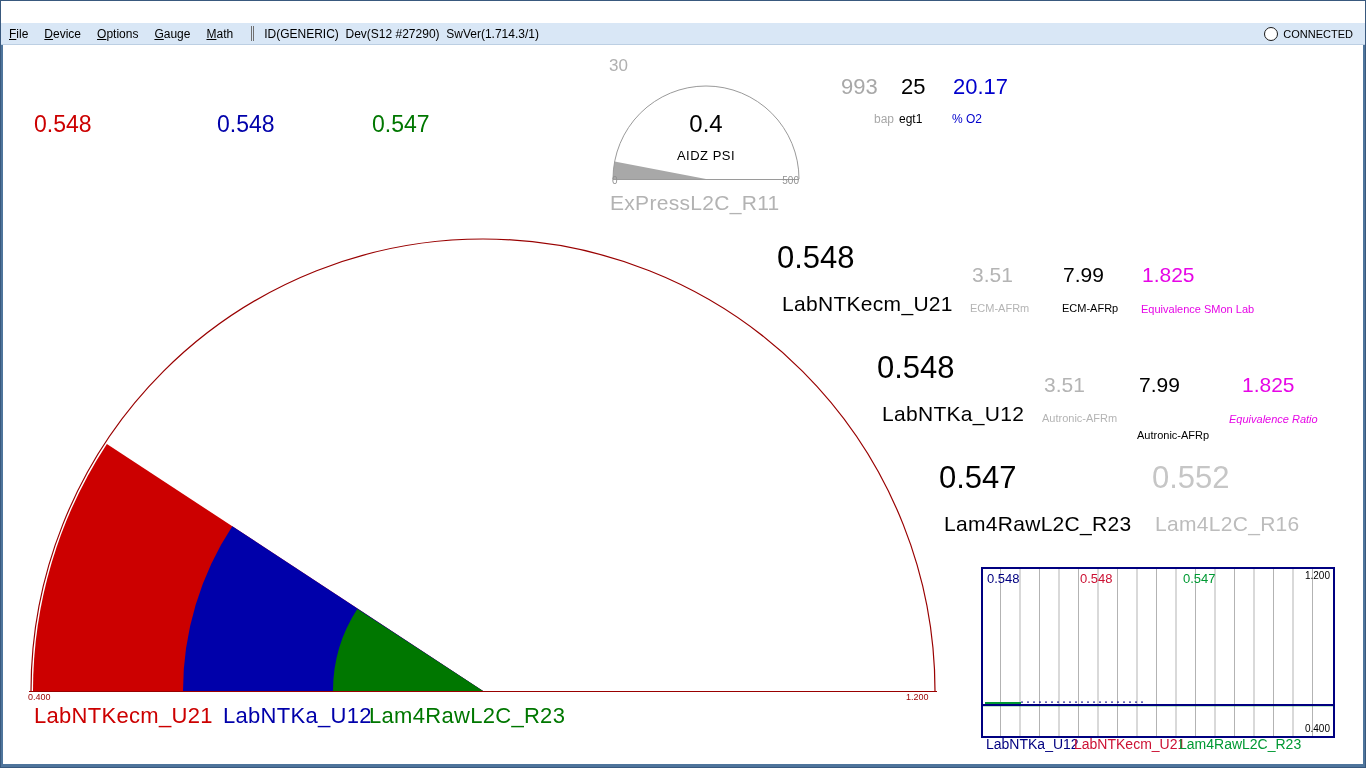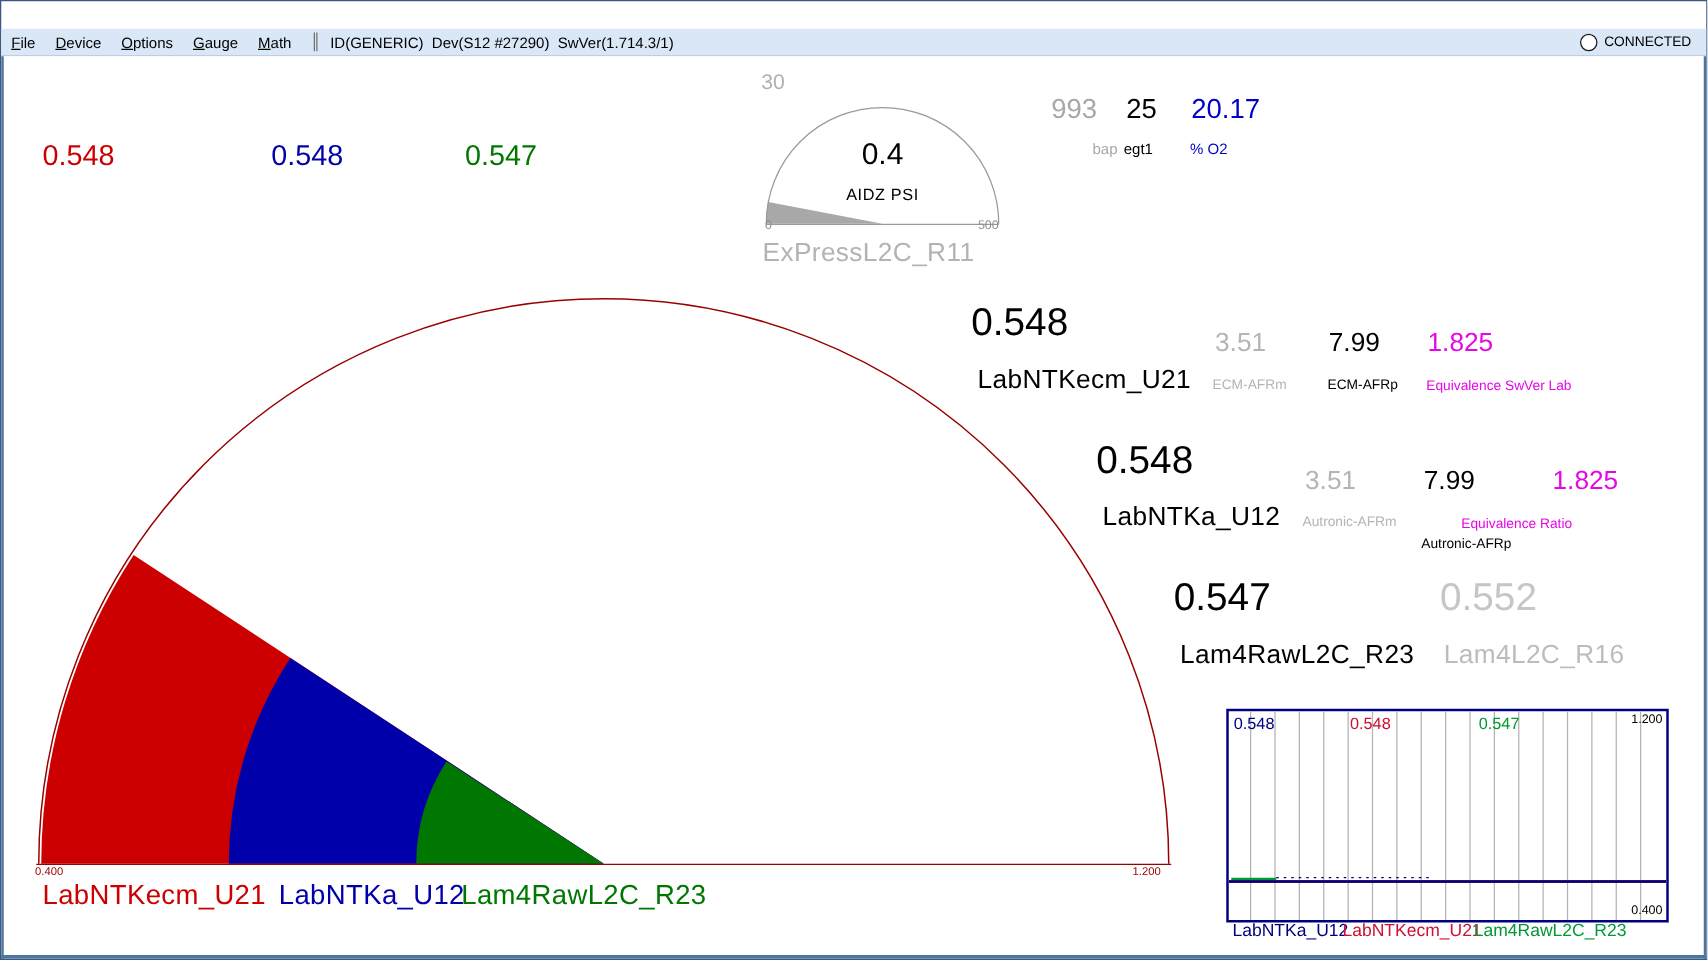--- a/index.html
+++ b/index.html
@@ -111,30 +111,30 @@
   <div class="txt v-mini" style="left: 952px; top: 74px; color: rgb(0, 0, 204);">20.17</div>
   <div class="txt lbl-mini" style="left: 951px; top: 112px; color: rgb(0, 0, 204);">% O2</div>
 
   <div class="txt v-big" style="left:776px;top:240px">0.548</div>
   <div class="txt row-label" style="left:781px;top:291px">LabNTKecm_U21</div>
   <div class="txt v-mid" style="left: 971px; top: 262px; color: rgb(180, 180, 180);">3.51</div>
   <div class="txt lbl-sm" style="left: 969px; top: 301px; color: rgb(180, 180, 180);">ECM-AFRm</div>
   <div class="txt v-mid" style="left: 1062px; top: 262px; color: rgb(0, 0, 0);">7.99</div>
   <div class="txt lbl-sm" style="left: 1061px; top: 301px; color: rgb(0, 0, 0);">ECM-AFRp</div>
   <div class="txt v-mid" style="left: 1141px; top: 262px; color: rgb(230, 6, 230);">1.825</div>
-  <div class="txt lbl-sm" style="left: 1140px; top: 302px; color: rgb(230, 6, 230);">Equivalence SwVer Lab</div>
+  <div class="txt lbl-sm" style="left: 1140px; top: 302px; color: rgb(230, 6, 230);">Equivalence SMon Lab</div>
 
   <div class="txt v-big" style="left:876px;top:350px">0.548</div>
   <div class="txt row-label" style="left:881px;top:401px">LabNTKa_U12</div>
   <div class="txt v-mid" style="left: 1043px; top: 372px; color: rgb(180, 180, 180);">3.51</div>
   <div class="txt lbl-sm" style="left: 1041px; top: 411px; color: rgb(180, 180, 180);">Autronic-AFRm</div>
   <div class="txt v-mid" style="left: 1138px; top: 372px; color: rgb(0, 0, 0);">7.99</div>
   <div class="txt lbl-sm" style="left: 1136px; top: 411px; color: rgb(0, 0, 0); margin-top: 17px;">Autronic-AFRp</div>
   <div class="txt v-mid" style="left: 1241px; top: 372px; color: rgb(230, 6, 230);">1.825</div>
-  <div class="txt lbl-sm" style="left: 1168px; top: 412px; color: rgb(230, 6, 230);">Equivalence Ratio</div>
+  <div class="txt lbl-sm" style="left: 1228px; top: 412px; color: rgb(230, 6, 230); font-style: italic;">Equivalence Ratio</div>
 
   <div class="txt v-big" style="left:938px;top:460px">0.547</div>
   <div class="txt row-label" style="left:943px;top:511px">Lam4RawL2C_R23</div>
   <div class="txt v-big" style="left: 1151px; top: 460px; color: rgb(198, 198, 198);">0.552</div>
   <div class="txt row-label" style="left: 1154px; top: 511px; color: rgb(188, 188, 188);">Lam4L2C_R16</div>
 
   <div class="txt scale-red" style="left:27px;top:692px">0.400</div>
   <div class="txt scale-red" style="left:905px;top:692px">1.200</div>
 
   <div class="txt g-legend" style="left: 33px; top: 703px; color: rgb(204, 0, 0);">LabNTKecm_U21</div>

